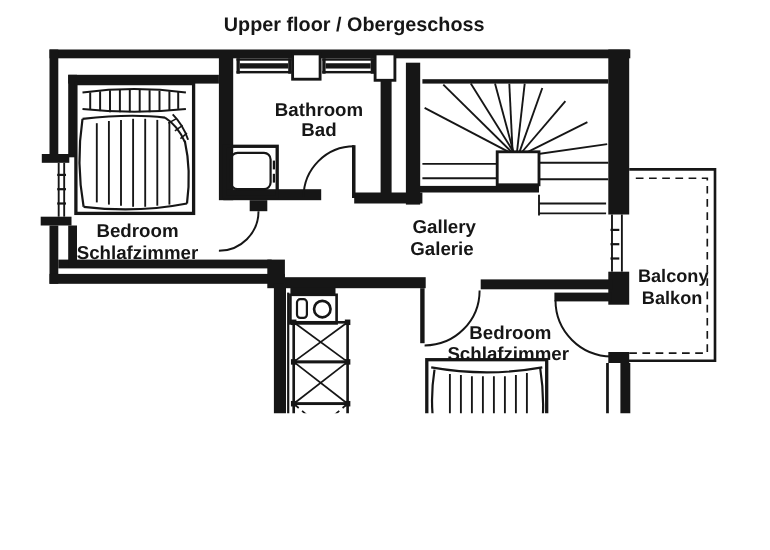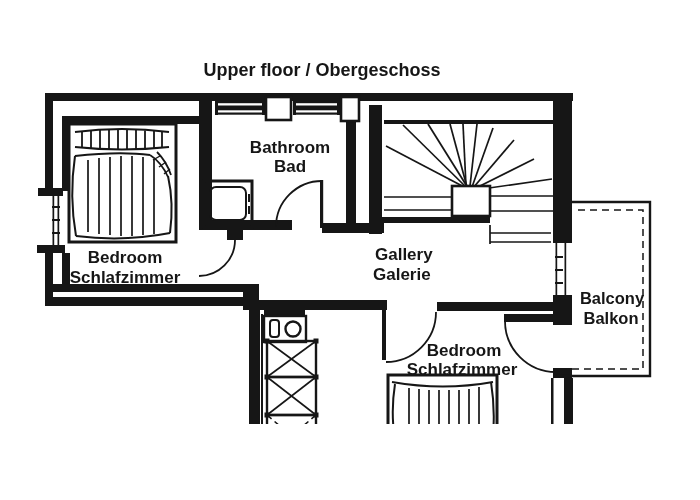--- a/index.html
+++ b/index.html
@@ -1,17 +1,17 @@
 <!DOCTYPE html>
 <html><head>
 <meta charset="utf-8">
 <style>
   html,body{margin:0;padding:0;background:#ffffff;}
   .stage{position:relative;width:700px;height:376px;background:#ffffff;overflow:hidden;
-         font-family:"Liberation Sans",sans-serif;margin-top:48px;}
+         font-family:"Liberation Sans",sans-serif;}
   svg{position:absolute;left:0;top:0;}
   .lbl{font-family:"Liberation Sans",sans-serif;font-weight:bold;fill:#161616;}
   .room{font-size:17px;}
   .ttl{font-size:18px;}
   .bal{font-size:16.5px;}
 </style>
 </head>
 <body>
 
 <div class="stage">

